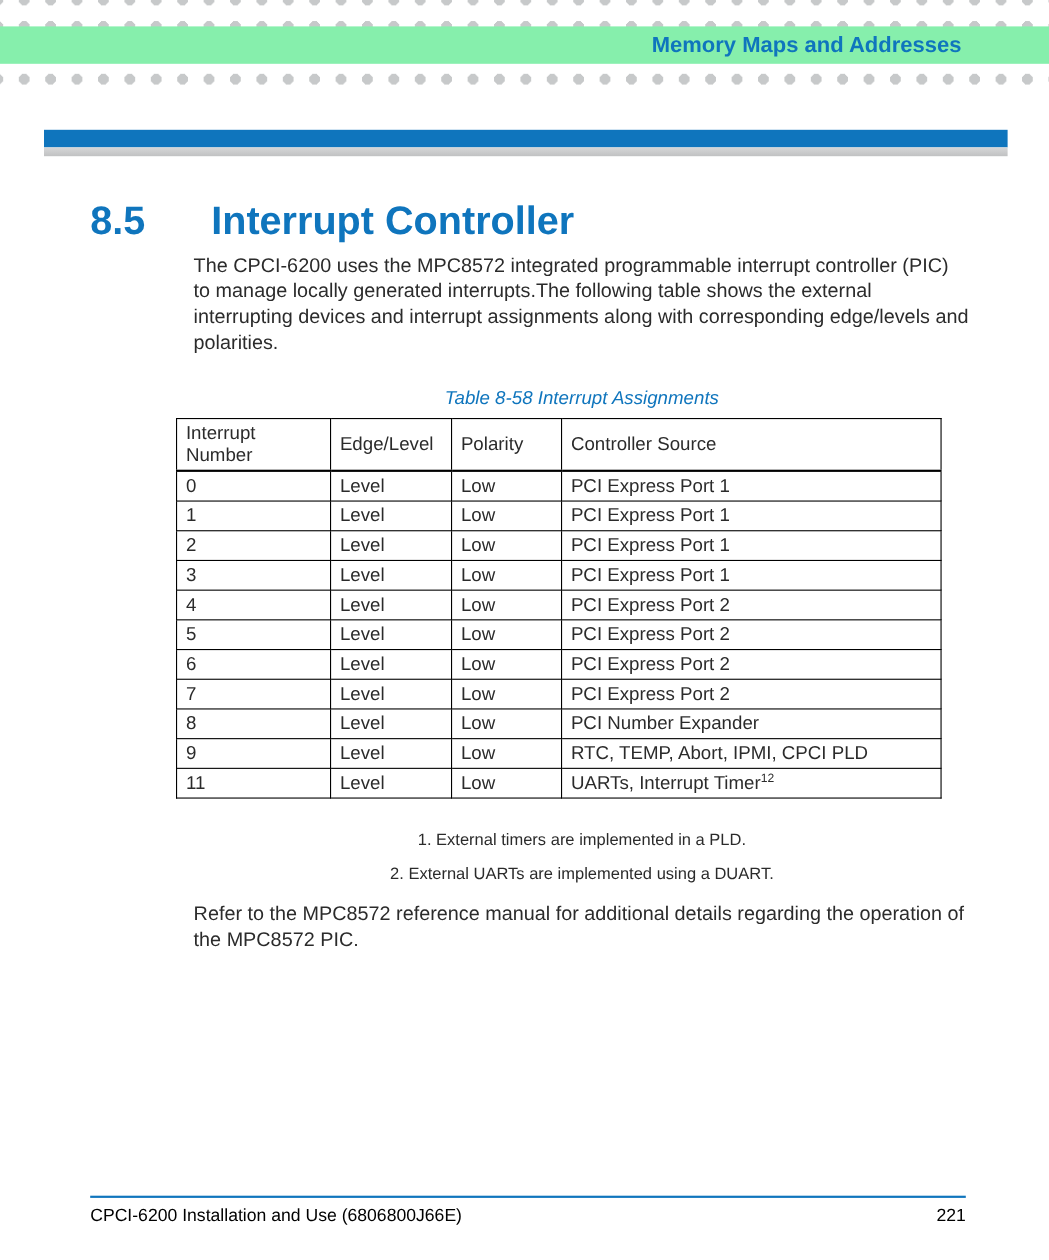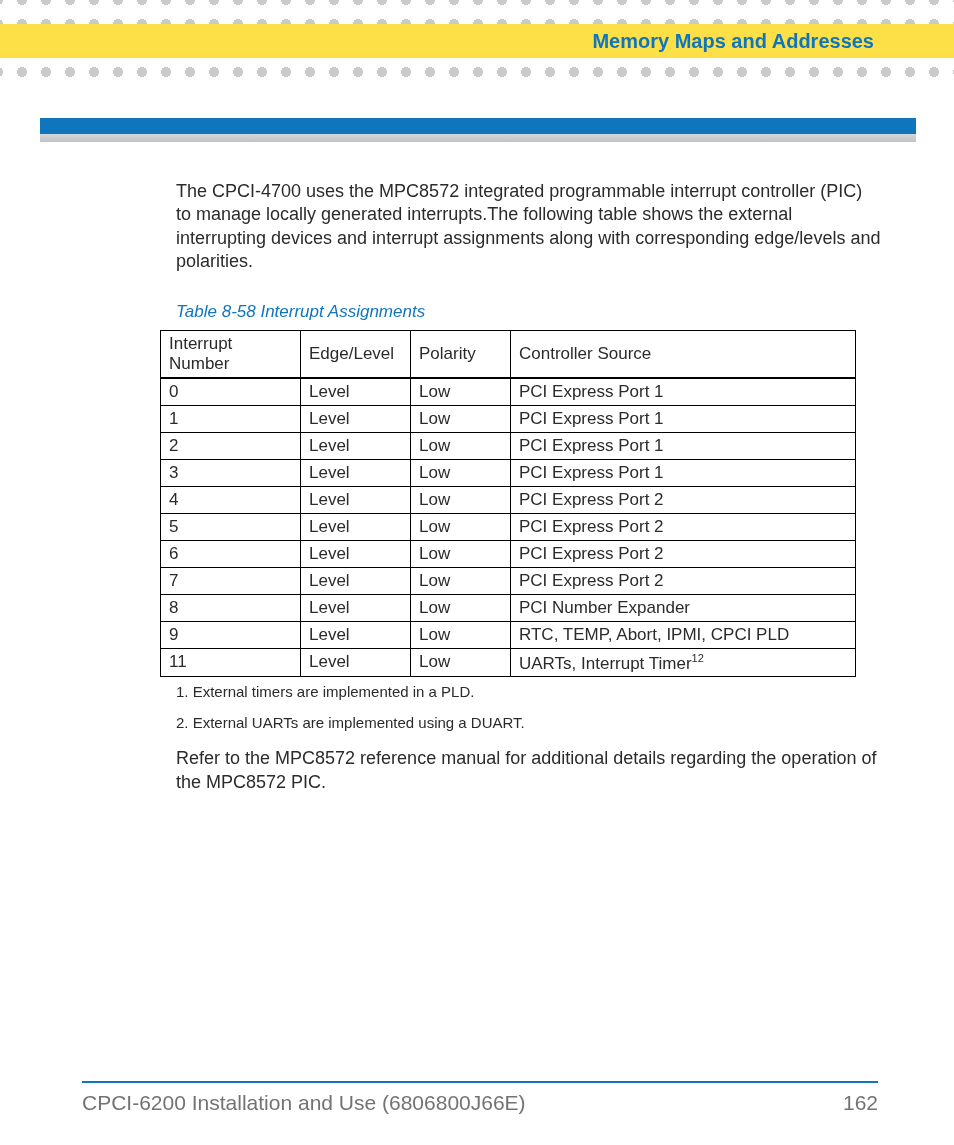--- a/index.html
+++ b/index.html
@@ -6,73 +6,77 @@
   html, body { width: 954px; height: 1145px; background: #fff; font-family: "Segoe UI", "Myriad Pro", Arial, sans-serif; color: #2b2b2b; }
   .page { position: relative; width: 954px; height: 1145px; padding: 0; }
 
   
   .dot-grid { position: absolute; top: 0; left: 0; width: 954px; height: 86px;
     background-image: radial-gradient(circle, #c7c9ca 5px, transparent 5px);
     background-size: 24px 24px;
     background-position: 10px 12px;
   }
   .chapter-bar {
-    position: absolute; top: 24px; left: 0; width: 954px; height: 34px; background: #fde047;
+    position: absolute; top: 24px; left: 0; width: 954px; height: 34px; background: #86efac;
     display: flex; justify-content: flex-end; align-items: center; padding-right: 80px;
     color: #0f75bd; font-weight: 700; font-size: 20px; font-style: normal;
   }
   .blue-rule { position: absolute; top: 118px; left: 40px; width: 876px; height: 16px; background: #0f75bd; }
   .grey-underbar { position: absolute; top: 134px; left: 40px; width: 876px; height: 8px;
     background: linear-gradient(to bottom, #d6d7d8, #c0c1c2); }
 
   .content { position: absolute; top: 180px; left: 82px; width: 800px; }
 
   .sec-row { display: flex; align-items: baseline; gap: 40px; margin-bottom: 8px; }
   .sec-num { color: #0f75bd; font-size: 36px; font-weight: 700; width: 70px; }
   .sec-title { color: #0f75bd; font-size: 36px; font-weight: 700; }
 
   .body-text { margin-left: 94px; font-size: 18px; line-height: 1.3; color: #2b2b2b; }
   .para1 { margin-bottom: 28px; }
-  .table-caption { margin-left: 94px; font-size: 17px; font-style: italic; color: #0f75bd; margin-bottom: 8px; }
+  .table-caption { margin-left: 94px; font-size: 17px; font-style: italic; color: #0f75bd; margin-bottom: 8px; text-align: center; }
 
   table.int-table { margin-left: 78px; border-collapse: collapse; width: 696px; font-size: 17px; }
   table.int-table th, table.int-table td { border: 1px solid #000; padding: 3px 8px; text-align: left; font-weight: 400; }
   table.int-table thead th { border-bottom: 2.5px solid #000; }
   .col-num { width: 140px; }
   .col-edge { width: 110px; }
   .col-pol { width: 100px; }
   .col-src { }
 
-  .footnotes { margin-left: 94px; margin-top: 6px; font-size: 15px; color: #2b2b2b; }
+  .footnotes { margin-left: 94px; margin-top: 29px; font-size: 15px; color: #2b2b2b; text-align: center; }
   .footnotes p { margin-bottom: 14px; }
 
   .closing { margin-left: 94px; margin-top: 16px; font-size: 18px; line-height: 1.3; }
 
   sup { font-size: 11px; vertical-align: super; }
 
   .footer { position: absolute; bottom: 30px; left: 82px; width: 796px; }
   .footer-rule { height: 0; border-top: 2px solid #0f75bd; margin-bottom: 8px; }
-  .footer-row { display: flex; justify-content: space-between; font-size: 21px; color: #737373; }
+  .footer-row { display: flex; justify-content: space-between; font-size: 16px; color: #000000; }
 </style>
 </head>
 <body>
 
 <div class="page">
 
   <div class="dot-grid"></div>
   <div class="chapter-bar">
     <span>Memory Maps and Addresses</span>
   </div>
   <div class="blue-rule"></div>
   <div class="grey-underbar"></div>
 
   <div class="content">
 
+    <div class="sec-row">
+      <div class="sec-num">8.5</div>
+      <div class="sec-title">Interrupt Controller</div>
+    </div>
 
-    <p class="body-text para1">The CPCI-4700 uses the MPC8572 integrated programmable interrupt controller (PIC) to manage locally generated interrupts.The following table shows the  external interrupting devices and interrupt assignments along with corresponding edge/levels and polarities.</p>
+    <p class="body-text para1">The CPCI-6200 uses the MPC8572 integrated programmable interrupt controller (PIC) to manage locally generated interrupts.The following table shows the  external interrupting devices and interrupt assignments along with corresponding edge/levels and polarities.</p>
 
     <p class="table-caption">Table 8-58 Interrupt Assignments</p>
 
     <table class="int-table">
       <thead>
         <tr>
           <th class="col-num">Interrupt Number</th>
           <th class="col-edge">Edge/Level</th>
           <th class="col-pol">Polarity</th>
           <th class="col-src">Controller Source</th>
@@ -154,17 +158,17 @@
     </div>
 
     <p class="closing">Refer to the MPC8572 reference manual for additional details regarding the operation of the MPC8572 PIC.</p>
 
   </div>
 
   <div class="footer">
     <div class="footer-rule"></div>
     <div class="footer-row">
       <span>CPCI-6200 Installation and Use (6806800J66E)</span>
-      <span>162</span>
+      <span>221</span>
     </div>
   </div>
 
 </div>
 
 </body></html>

